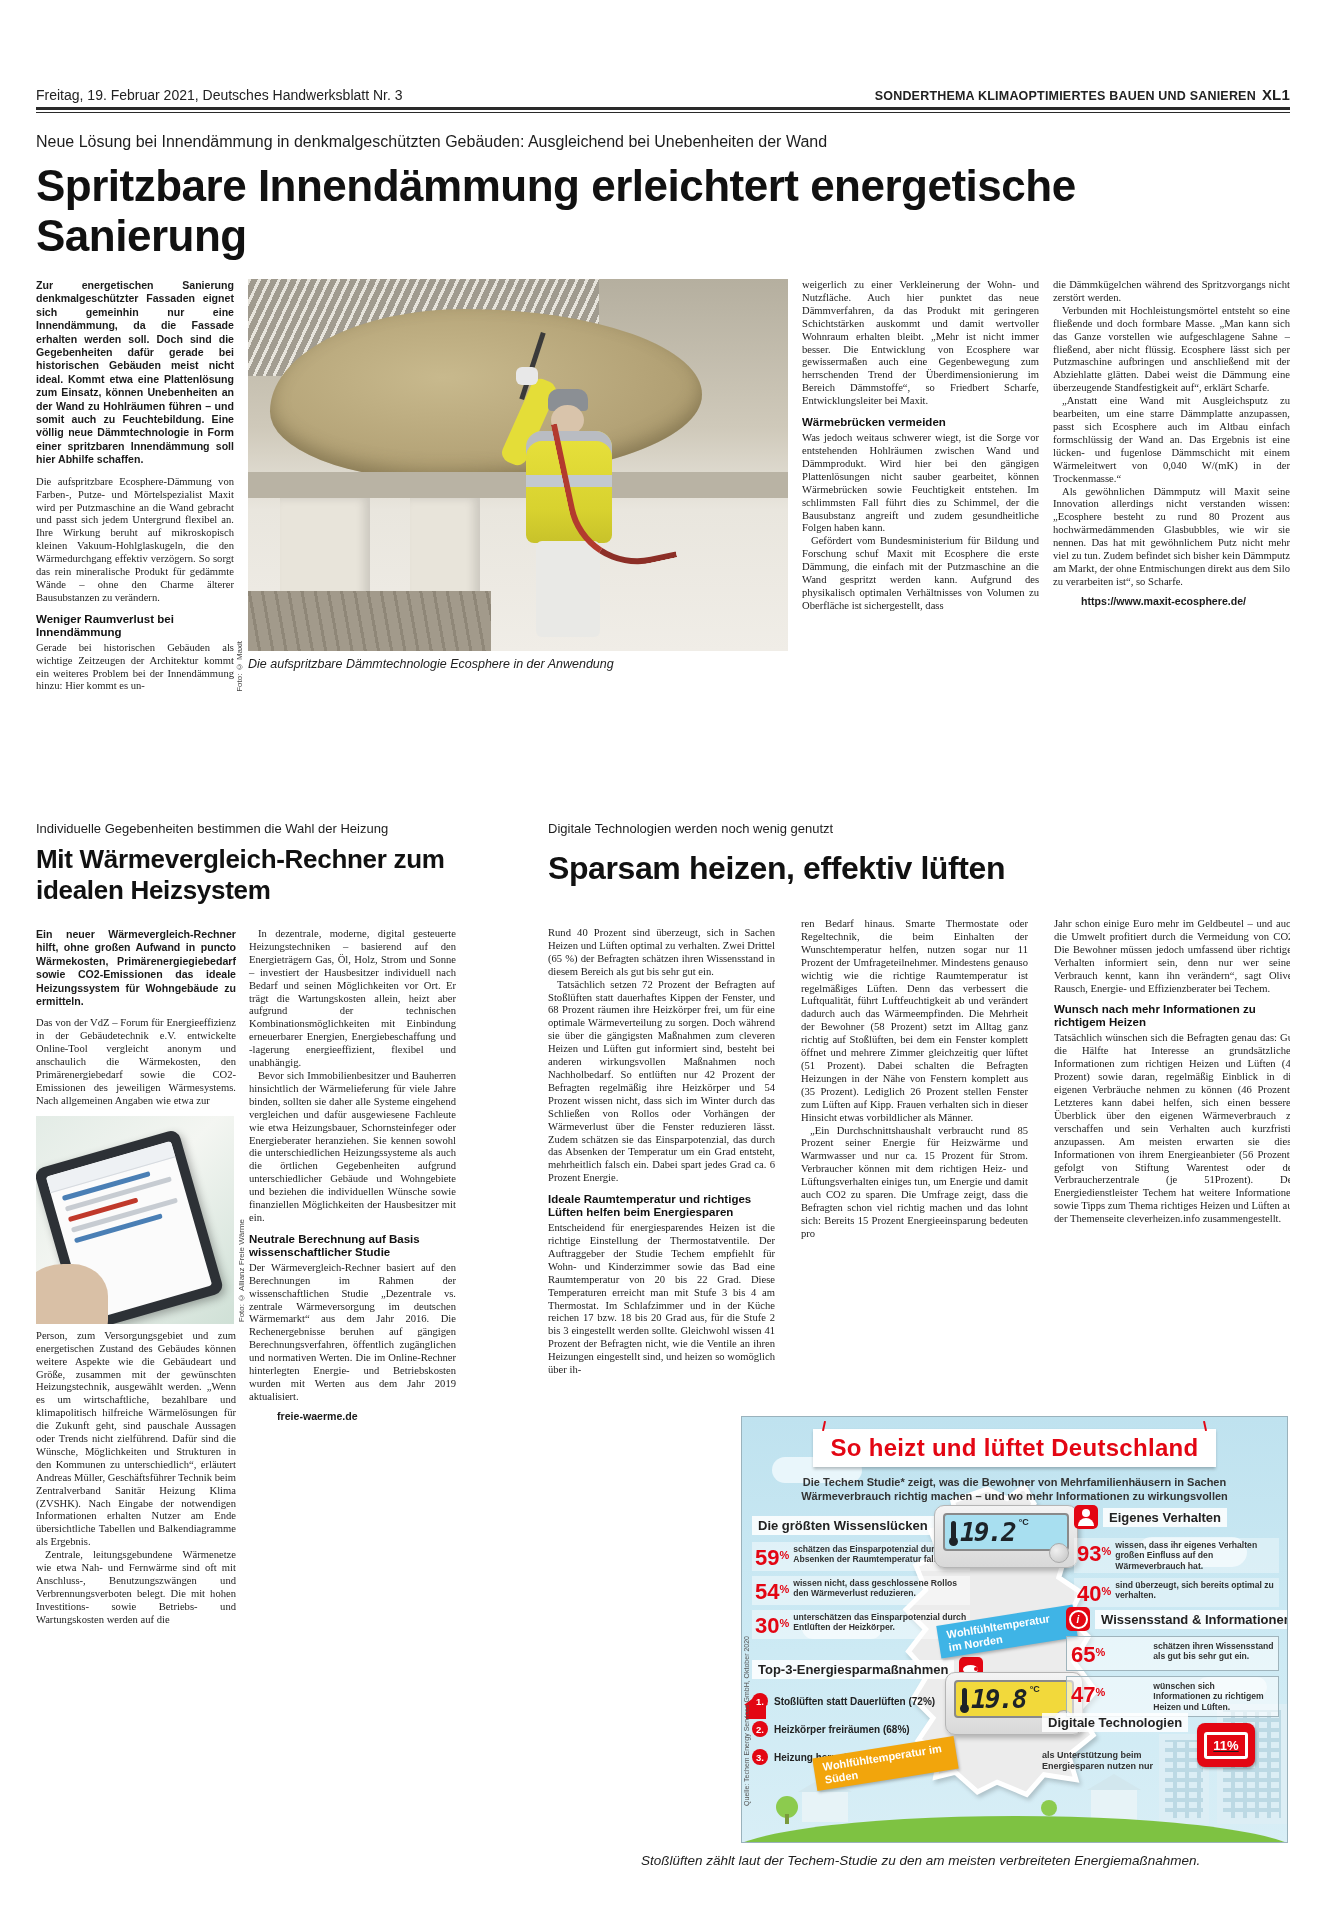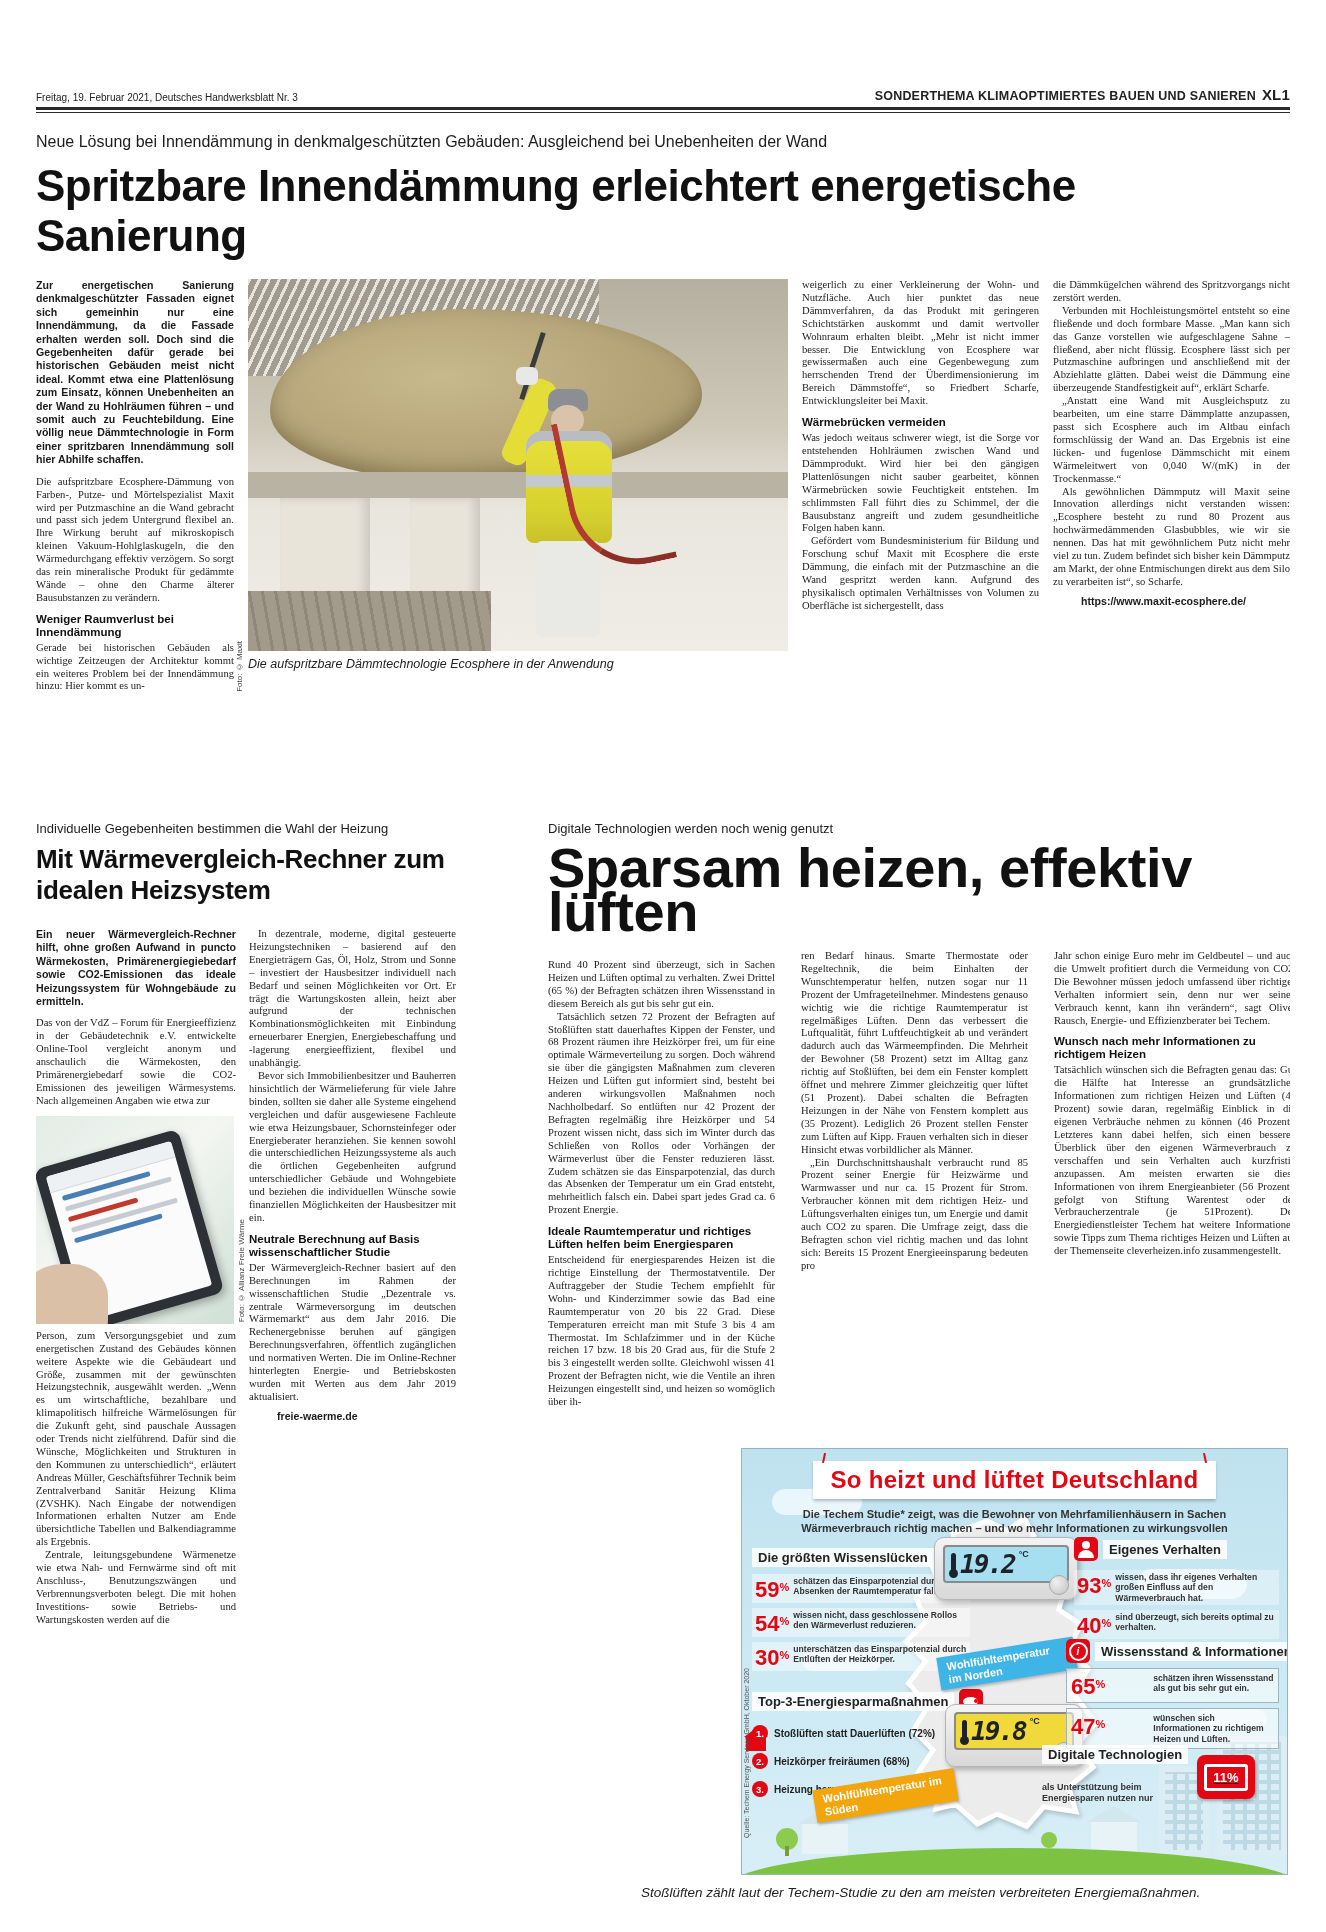--- a/index.html
+++ b/index.html
@@ -1,20 +1,20 @@
 <!DOCTYPE html>
 <html lang="de"><head>
 <meta charset="utf-8">
 <style>
   html,body{margin:0;padding:0;background:#fff;}
   body{width:1326px;height:1932px;position:relative;color:#1b1b1b;font-family:"Liberation Serif",serif;overflow:hidden;}
   .page{position:absolute;inset:0;padding:86px 36px 0 36px;box-sizing:border-box;}
   
   .masthead{display:flex;justify-content:space-between;align-items:flex-end;font-family:"Liberation Sans",sans-serif;}
-  .dateline{font-size:10px;color:#222;}
+  .dateline{font-size:14px;color:#222;}
   .section-head{font-size:12.5px;font-weight:bold;color:#222;letter-spacing:.2px;}
   .section-head b{font-size:15px;margin-left:6px;}
   .rule{margin-top:4px;border-top:3px solid #2a2a2a;border-bottom:1px solid #2a2a2a;height:2px;}
   
   .kicker{font-family:"Liberation Sans",sans-serif;color:#1d1d1d;}
   h1,h2,h3{margin:0;font-family:"Liberation Sans",sans-serif;color:#111;}
   p{margin:0;text-align:justify;hyphens:auto;-webkit-hyphens:auto;}
   .body{font-size:10.6px;line-height:12.9px;}
   .lead{font-family:"Liberation Sans",sans-serif;font-weight:bold;font-size:10.6px;line-height:13.4px;}
   .ind{text-indent:9px;}
@@ -57,21 +57,21 @@
   .photo2{width:198px;height:208px;position:relative;overflow:hidden;background:linear-gradient(135deg,#e3ece6 0%,#f4f6f2 45%,#cfe0d6 100%);margin:8px 0 6px 0;}
   .tab-body{position:absolute;left:18px;top:30px;width:150px;height:170px;background:#2d3136;border-radius:10px;transform:rotate(-16deg);box-shadow:2px 4px 8px rgba(0,0,0,.3);}
   .tab-screen{position:absolute;left:10px;top:10px;right:10px;bottom:10px;background:#fbfbfb;border-radius:3px;overflow:hidden;}
   .tab-bar{height:16px;background:#eef1f4;border-bottom:1px solid #d6dadf;}
   .tab-line{height:5px;margin:6px 10px 0 10px;background:#c7ccd2;border-radius:2px;}
   .tab-line.red{background:#c0392b;width:55%;}
   .tab-line.blue{background:#4a7fb5;width:70%;}
   .hand{position:absolute;left:-18px;bottom:-20px;width:90px;height:80px;background:#d9c0a6;border-radius:50% 40% 30% 50%;}
   .credit.right{right:-13px;bottom:2px;}
   .article3{width:742px;flex:none;}
-  .article3 h2{font-size:56px;line-height:44px;margin:10px 0 16px 0;letter-spacing:-.4px;}
+  .article3 h2{font-size:32px;line-height:44px;margin:10px 0 28px 0;letter-spacing:-.4px;}
   .a3grid{display:grid;grid-template-columns:227px 227px 242px;column-gap:26px;grid-template-rows:498px auto;}
   .a3col{overflow:hidden;}
   .a3col1{grid-row:1/3;}
   .ig-cell{grid-column:2/4;grid-row:2;}
   
   .ig{position:relative;width:545px;height:425px;margin-left:-60px;background:linear-gradient(180deg,#bfe2ef 0%,#cdeaf4 55%,#d8eef6 100%);border:1px solid #9ab2bc;overflow:hidden;font-family:"Liberation Sans",sans-serif;}
   .cloud{position:absolute;background:#e9f6fb;border-radius:50px;}
   .ground{position:absolute;left:-3%;bottom:-14px;width:106%;height:40px;background:#7ec242;border-radius:50% 50% 0 0/100% 100% 0 0;}
   .bldg{position:absolute;background:#dceef5;}
   .bldg .win{position:absolute;inset:6px;background:repeating-linear-gradient(0deg,transparent 0 6px,#bcd9e4 6px 10px),repeating-linear-gradient(90deg,transparent 0 8px,#bcd9e4 8px 12px);}

